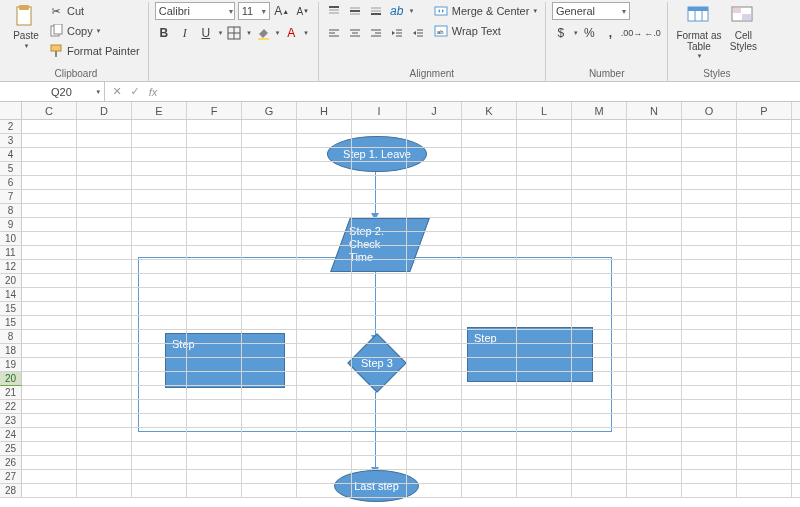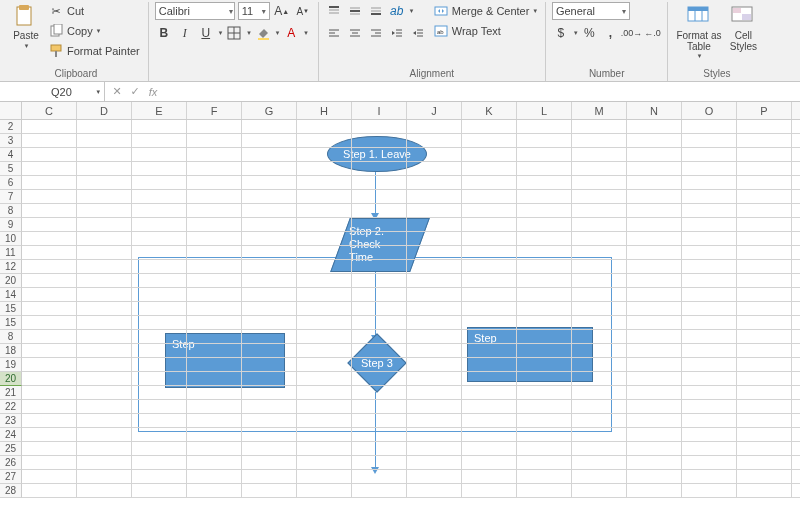--- a/index.html
+++ b/index.html
@@ -373,20 +373,23 @@
 Time</span>
       </div>
       <div class="shape diamond" style="left:334px; top:222px; width:42px; height:42px;">
         <span>Step 3</span>
       </div>
       <div class="shape" style="left:143px; top:213px; width:120px; height:55px; justify-content:flex-start; align-items:flex-start; padding:4px 6px;">
         <span>Step</span>
       </div>
       <div class="shape" style="left:445px; top:207px; width:126px; height:55px; justify-content:flex-start; align-items:flex-start; padding:4px 6px;">
         <span>Step</span>
+      </div>
+      <div class="shape ellipse" style="left:312px; top:350px; width:85px; height:32px;">
+        <span>Last step</span>
       </div>
     <div class="gridline-v" style="left: 54px;"></div>
         <div class="gridline-v" style="left: 109px;"></div>
         <div class="gridline-v" style="left: 164px;"></div>
         <div class="gridline-v" style="left: 219px;"></div>
         <div class="gridline-v" style="left: 274px;"></div>
         <div class="gridline-v" style="left: 329px;"></div>
         <div class="gridline-v" style="left: 384px;"></div>
         <div class="gridline-v" style="left: 439px;"></div>
         <div class="gridline-v" style="left: 494px;"></div>

